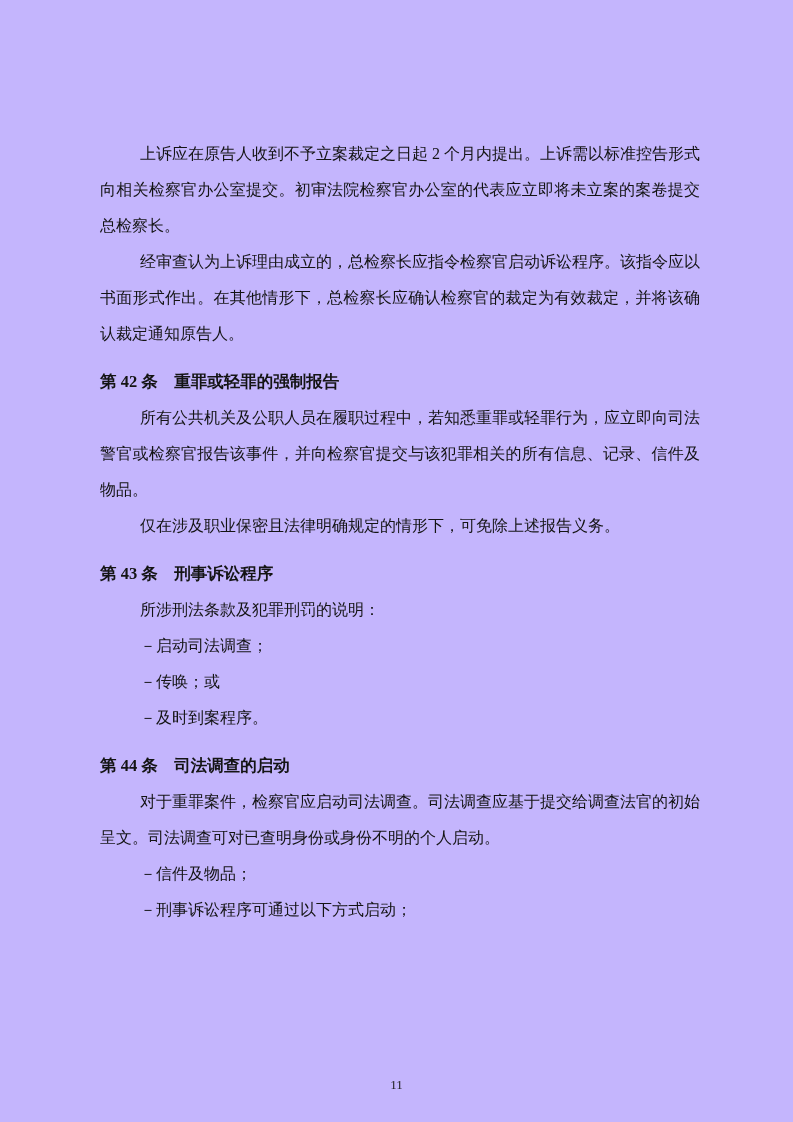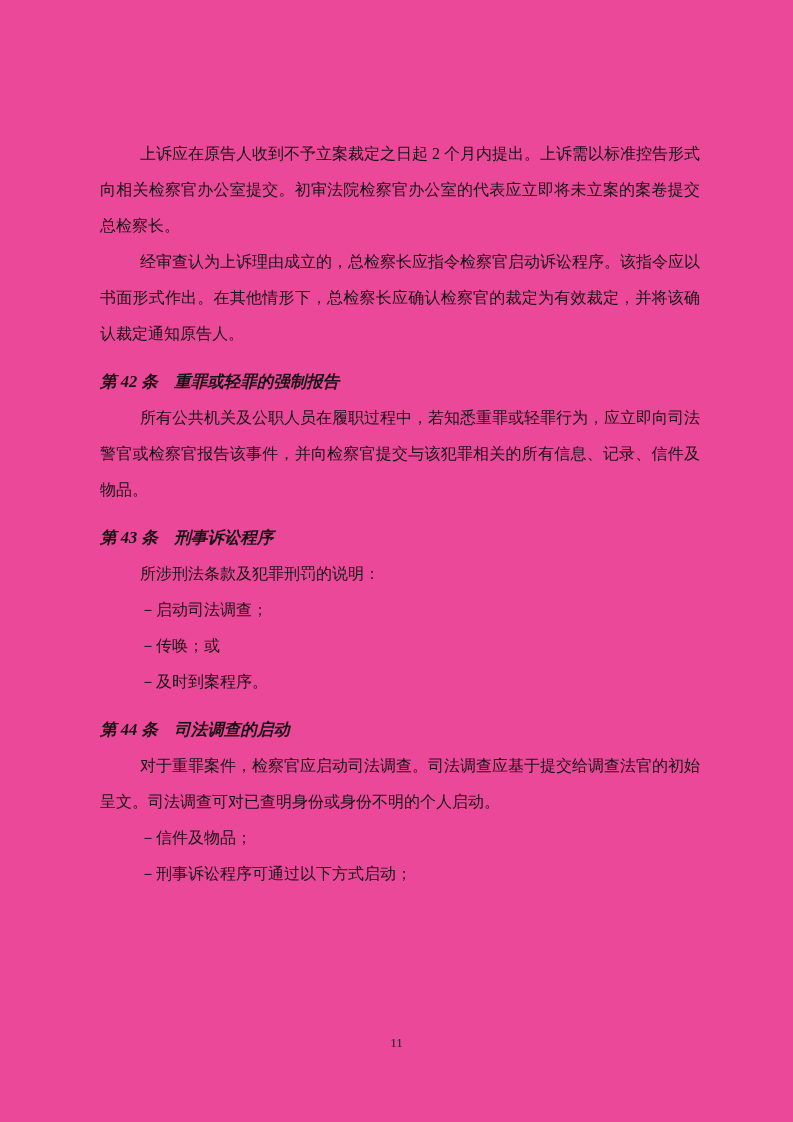--- a/index.html
+++ b/index.html
@@ -4,21 +4,21 @@
 <style>
   html, body {
     margin: 0;
     padding: 0;
     background: #ffffff;
   }
   .page {
     position: relative;
     width: 793px;
     height: 1122px;
-    background: #ec4899;
+    background: #c4b5fd;
     margin: 0 auto;
     overflow: hidden;
     font-family: "Liberation Serif", "DejaVu Serif", serif;
     color: #141414;
   }
   .content {
     position: absolute;
     left: 100px;
     top: 136px;
     width: 600px;
@@ -34,42 +34,42 @@
   .list-item {
     margin: 0;
     text-indent: 40px;
   }
   .heading {
     margin: 12px 0 0 0;
     font-size: 16.5px;
     font-weight: bold;
     text-indent: 0;
     line-height: 36px;
-    font-style: italic;
   }
   .footer {
     position: absolute;
     left: 0;
-    top: 1034px;
+    top: 1076px;
     width: 100%;
     text-align: center;
     font-size: 13px;
     line-height: 18px;
     color: #222222;
   }
 </style>
 </head>
 <body>
 
 <div class="page">
   <div class="content">
     <p class="para">上诉应在原告人收到不予立案裁定之日起 2 个月内提出。上诉需以标准控告形式向相关检察官办公室提交。初审法院检察官办公室的代表应立即将未立案的案卷提交总检察长。</p>
     <p class="para">经审查认为上诉理由成立的，总检察长应指令检察官启动诉讼程序。该指令应以书面形式作出。在其他情形下，总检察长应确认检察官的裁定为有效裁定，并将该确认裁定通知原告人。</p>
     <h2 class="heading">第 42 条　重罪或轻罪的强制报告</h2>
     <p class="para">所有公共机关及公职人员在履职过程中，若知悉重罪或轻罪行为，应立即向司法警官或检察官报告该事件，并向检察官提交与该犯罪相关的所有信息、记录、信件及物品。</p>
+    <p class="para">仅在涉及职业保密且法律明确规定的情形下，可免除上述报告义务。</p>
     <h2 class="heading">第 43 条　刑事诉讼程序</h2>
     <p class="para">所涉刑法条款及犯罪刑罚的说明：</p>
     <p class="list-item">－启动司法调查；</p>
     <p class="list-item">－传唤；或</p>
     <p class="list-item">－及时到案程序。</p>
     <h2 class="heading">第 44 条　司法调查的启动</h2>
     <p class="para">对于重罪案件，检察官应启动司法调查。司法调查应基于提交给调查法官的初始呈文。司法调查可对已查明身份或身份不明的个人启动。</p>
     <p class="list-item">－信件及物品；</p>
     <p class="list-item">－刑事诉讼程序可通过以下方式启动；</p>
   </div>

